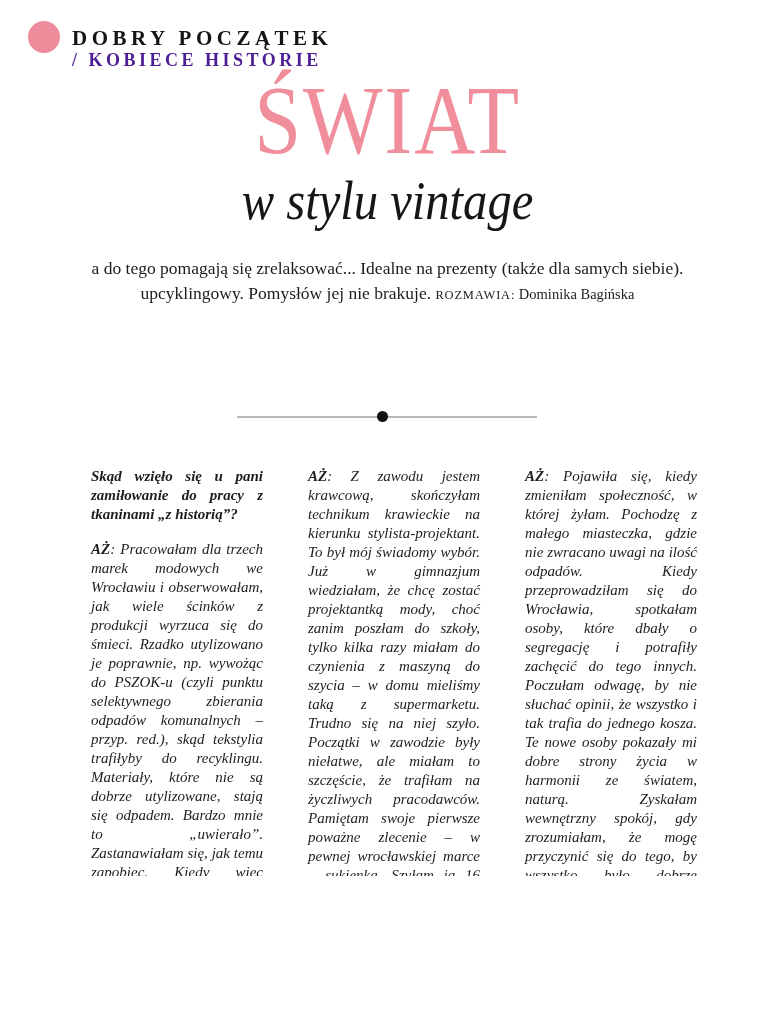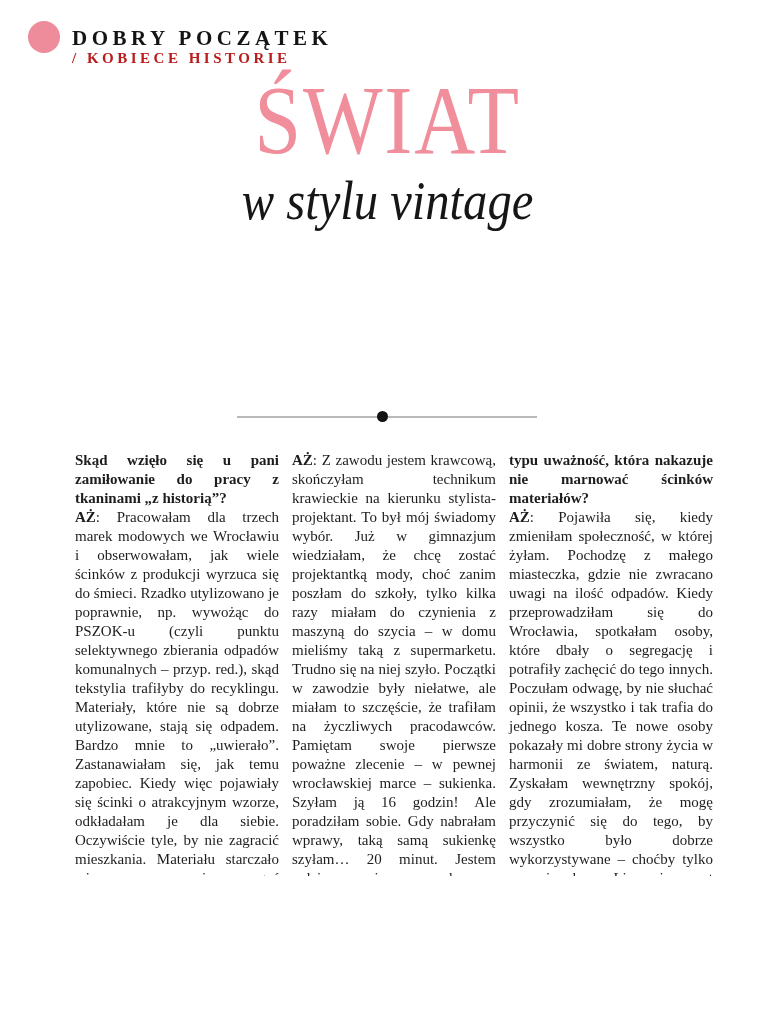--- a/index.html
+++ b/index.html
@@ -5,22 +5,22 @@
   html,body { margin:0; padding:0; background:#ffffff; }
   .page {
     position:relative; width:775px; height:876px; background:#ffffff;
     font-family:"Liberation Serif", serif; color:#1d1d1d; overflow:hidden;
   }
   
   .dot-badge { position:absolute; left:28px; top:21px; width:32px; height:32px;
     border-radius:50%; background:#ee8c9b; }
   .section-title { position:absolute; left:72px; top:26px; font-size:21px;
     font-weight:bold; letter-spacing:4.5px; color:#141414; white-space:nowrap; }
-  .section-sub { position:absolute; left:72px; top:50px; font-size:15px;
-    font-weight:bold; letter-spacing:3.5px; color:#b91c1c; white-space:nowrap; }
+  .section-sub { position:absolute; left:72px; top:50px; font-size:18px;
+    font-weight:bold; letter-spacing:3.5px; color:#4c1d95; white-space:nowrap; }
   
   .title-main { position:absolute; left:0; top:70px; width:775px; text-align:center;
     font-size:97px; line-height:1.05; color:#f08e9c; letter-spacing:2px;
     transform:scaleX(.87); transform-origin:center; font-weight:normal; }
   .title-sub { position:absolute; left:0; top:172px; width:775px; text-align:center;
     font-style:italic; font-size:54px; line-height:1.1; color:#161616;
     transform:scaleX(.9); transform-origin:center; }
   
   .intro { position:absolute; left:57px; top:256px; width:661px; text-align:center;
     font-size:17.5px; line-height:25px; color:#1c1c1c; }
@@ -28,21 +28,21 @@
   .intro .byline-name { font-size:14.5px; }
   
   .divider { position:absolute; left:237px; top:416px; width:300px; height:2px;
     background:#b9b9b9; }
   .divider-dot { position:absolute; left:377px; top:411px; width:11px; height:11px;
     border-radius:50%; background:#121212; }
   
   .cols { position:absolute; left:75px; top:451px; width:638px; display:flex; gap:13px; }
   .col { width:204px; font-size:15px; line-height:19px; text-align:justify;
     color:#1d1d1d; }
-  .col p { margin:0; text-align:justify; }
+  .col p { margin:16px; text-align:justify;font-style:italic; }
   .q { font-weight:bold; }
   .q + .a { margin-top:0; }
   .lead { font-weight:bold; }
   
   .footer { position:absolute; left:71px; top:980px; display:flex;
     align-items:baseline; }
   .page-num { font-size:15px; color:#8e8e8e; }
   .brand { font-family:"Liberation Sans", sans-serif; font-weight:bold;
     font-size:20px; color:#4c4c4c; margin-left:0; letter-spacing:-.3px; }
   .fb-url { font-size:11px; letter-spacing:1.5px; color:#a5a5a5; }
@@ -53,39 +53,40 @@
 <div class="page">
 
   <div class="dot-badge"></div>
   <div class="section-title">DOBRY POCZĄTEK</div>
   <div class="section-sub">/ KOBIECE HISTORIE</div>
 
   <div class="title-main">ŚWIAT</div>
   <div class="title-sub">w stylu vintage</div>
 
   <div class="intro">
+    <div>a do tego pomagają się zrelaksować... Idealne na prezenty (także dla samych siebie).</div>
+    <div><span>upcyklingowy. Pomysłów jej nie brakuje. </span><span class="byline-label">ROZMAWIA:</span><span class="byline-name"> Dominika Bagińska</span></div>
   </div>
 
   <div class="divider"></div>
   <div class="divider-dot"></div>
 
   <div class="cols">
 
     <div class="col">
       <p class="q">Skąd wzięło się u pani zamiłowanie do pracy z tkaninami „z historią”?</p>
       <p class="a"><span class="lead">AŻ</span><span>: Pracowałam dla trzech marek modowych we Wrocławiu i obserwowałam, jak wiele ścinków z produkcji wyrzuca się do śmieci. Rzadko utylizowano je poprawnie, np. wywożąc do PSZOK-u (czyli punktu selektywnego zbierania odpadów komunalnych – przyp. red.), skąd tekstylia trafiłyby do recyklingu. Materiały, które nie są dobrze utylizowane, stają się odpadem. Bardzo mnie to „uwierało”. Zastanawiałam się, jak temu zapobiec. Kiedy więc pojawiały się ścinki o atrakcyjnym wzorze, odkładałam je dla siebie. Oczywiście tyle, by nie zagracić mieszkania. Materiału starczało więc na uszycie czegoś niewielkiego, np. nerki dla mnie albo dla znajomej. Powoli kiełkowała we mnie chęć, by przetwarzać materiały na większą skalę. Teraz szyję z większych skrawków. Spotkałam życzliwych przyjaciół, którzy zaczęli mi oddawać stare zasłony i obrusy i wtedy narodziła się moja marka Jaga_zafu.</span></p>
     </div>
 
     <div class="col">
       <p class="a"><span class="lead">AŻ</span><span>: Z zawodu jestem krawcową, skończyłam technikum krawieckie na kierunku stylista-projektant. To był mój świadomy wybór. Już w gimnazjum wiedziałam, że chcę zostać projektantką mody, choć zanim poszłam do szkoły, tylko kilka razy miałam do czynienia z maszyną do szycia – w domu mieliśmy taką z supermarketu. Trudno się na niej szyło. Początki w zawodzie były niełatwe, ale miałam to szczęście, że trafiłam na życzliwych pracodawców. Pamiętam swoje pierwsze poważne zlecenie – w pewnej wrocławskiej marce – sukienka. Szyłam ją 16 godzin! Ale poradziłam sobie. Gdy nabrałam wprawy, taką samą sukienkę szyłam… 20 minut. Jestem wdzięczna, że zaczynałam w miejscu, gdzie dano szansę młodej dziewczynie bez doświadczenia.</span></p>
 
     </div>
 
     <div class="col">
-      <p class="q">typu uważność, która nakazuje nie marnować ścinków materiałów?</p>
       <p class="a"><span class="lead">AŻ</span><span>: Pojawiła się, kiedy zmieniłam społeczność, w której żyłam. Pochodzę z małego miasteczka, gdzie nie zwracano uwagi na ilość odpadów. Kiedy przeprowadziłam się do Wrocławia, spotkałam osoby, które dbały o segregację i potrafiły zachęcić do tego innych. Poczułam odwagę, by nie słuchać opinii, że wszystko i tak trafia do jednego kosza. Te nowe osoby pokazały mi dobre strony życia w harmonii ze światem, naturą. Zyskałam wewnętrzny spokój, gdy zrozumiałam, że mogę przyczynić się do tego, by wszystko było dobrze wykorzystywane – choćby tylko w moim domu. Liczą się nawet małe rzeczy, np. zmiana foliówek na woreczki wielorazowe, które sama uszyłam. Kiedy moja babcia kupiła nowe firanki, spytała, czy chcę coś zrobić z tymi starymi. Pewnie! – odpowiedziałam i zaczęłam szyć woreczki na warzywa i owoce. Rozdałam je najbliższym. To były moje pierwsze kroki w upcyklingu.</span></p>
     </div>
 
   </div>
 
   <div class="footer">
     <span class="page-num">12</span>
     <span class="brand">hebe</span>
     <span class="fb-url">facebook.com/hebepolska</span>
   </div>

